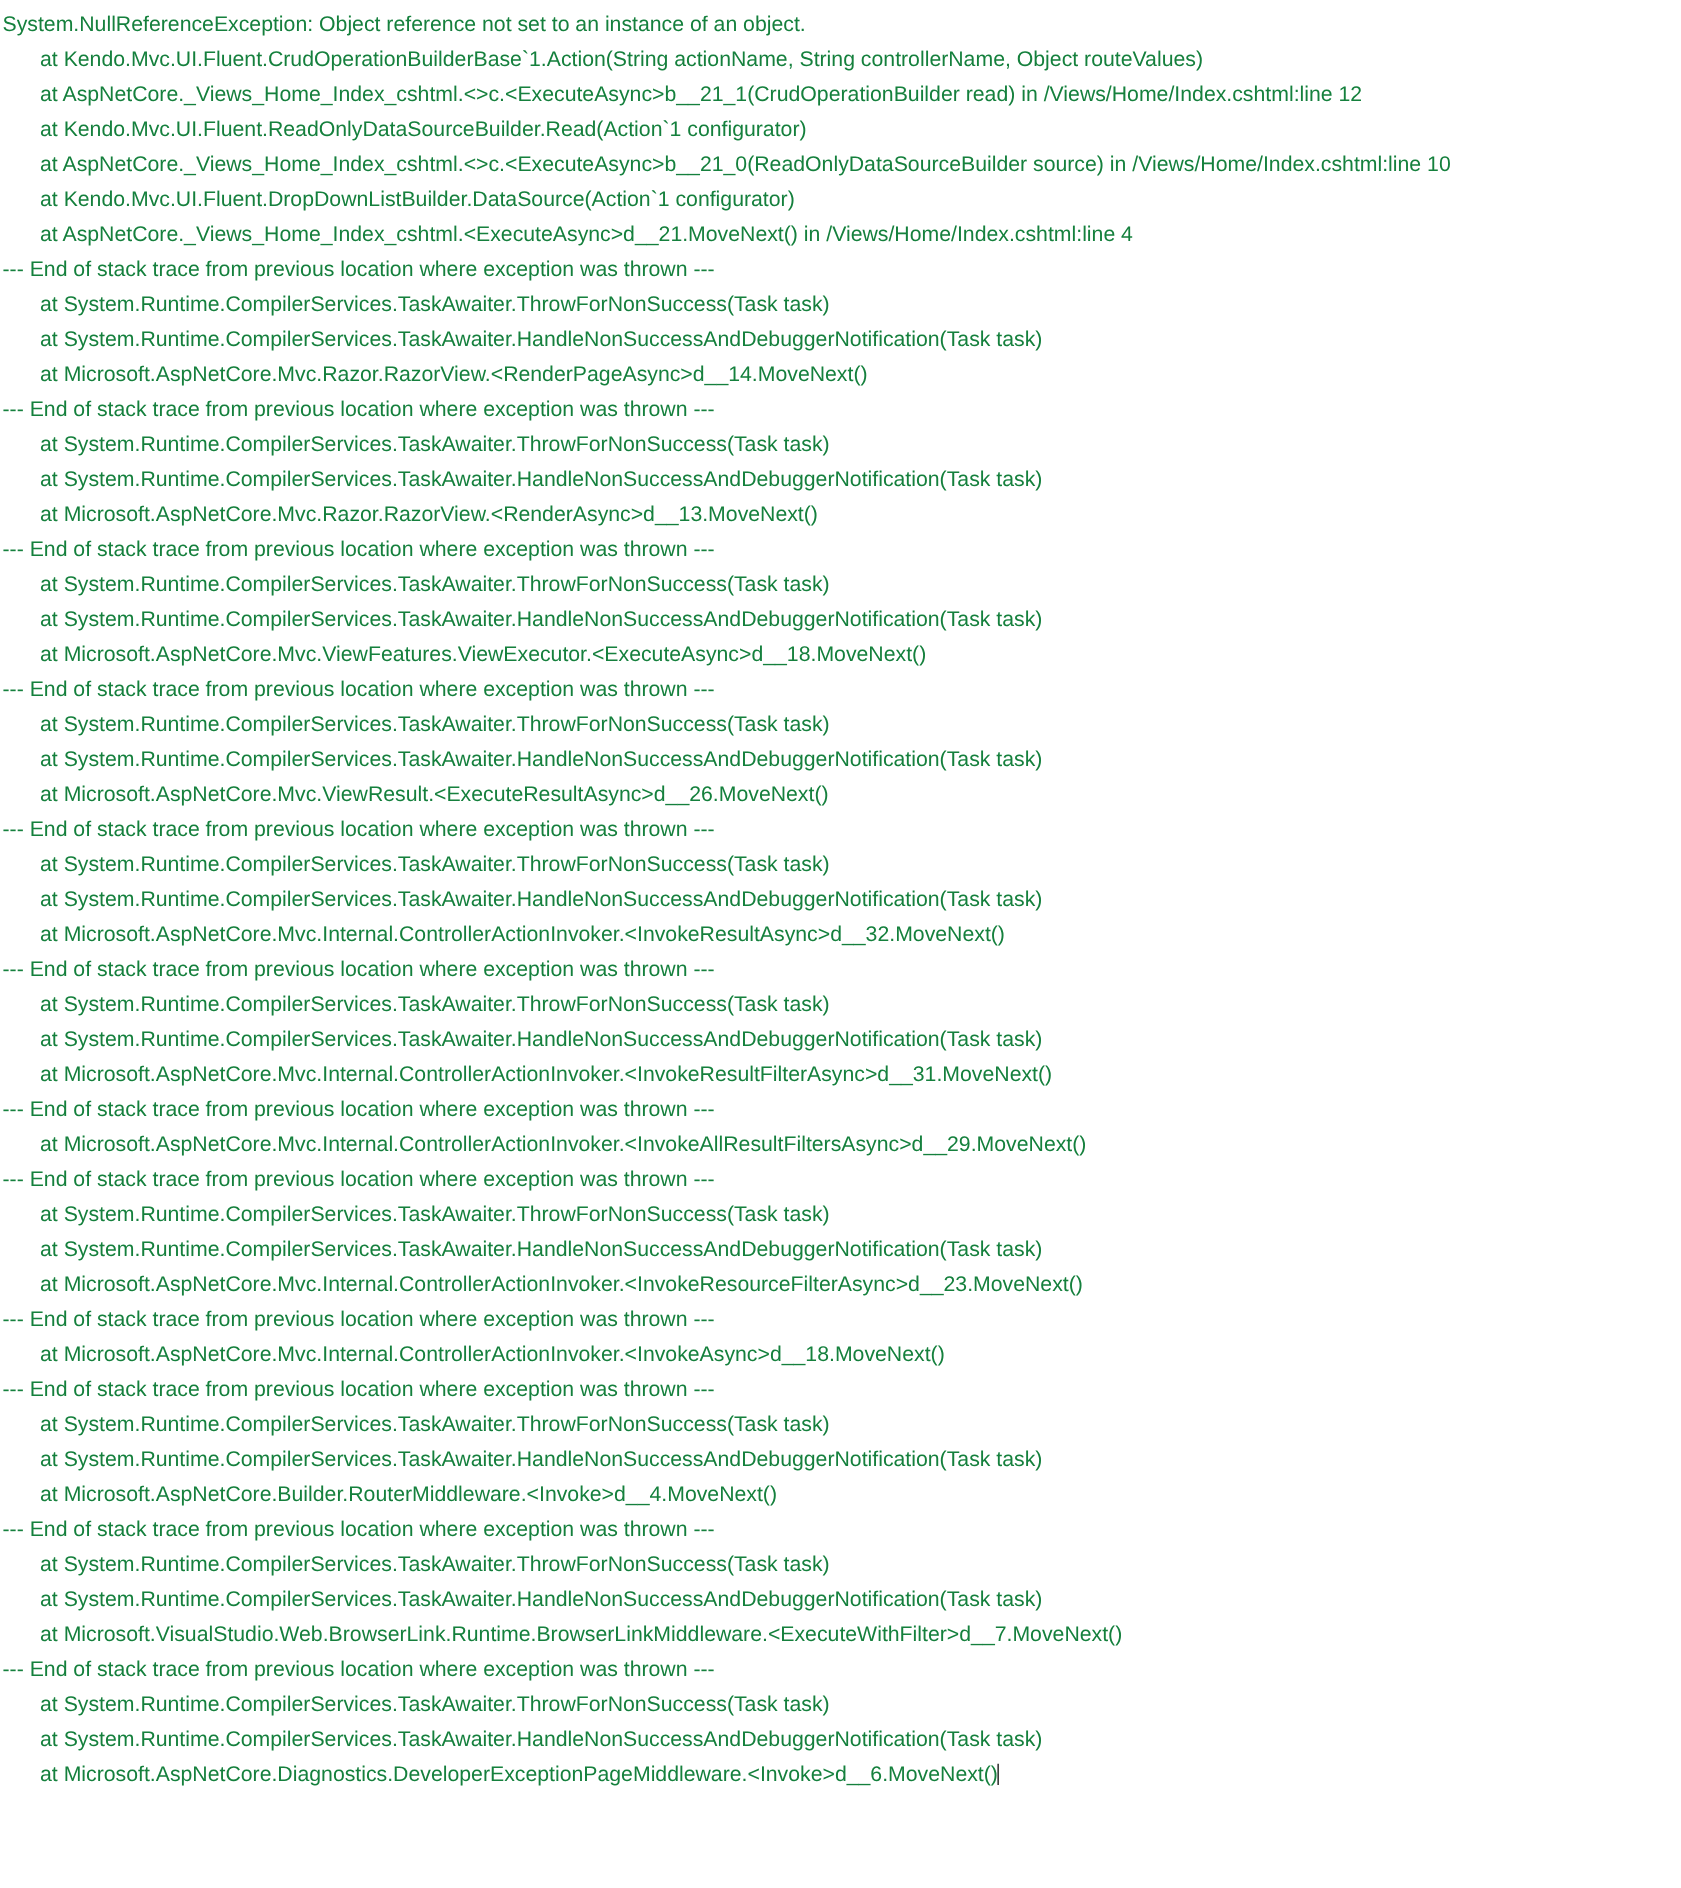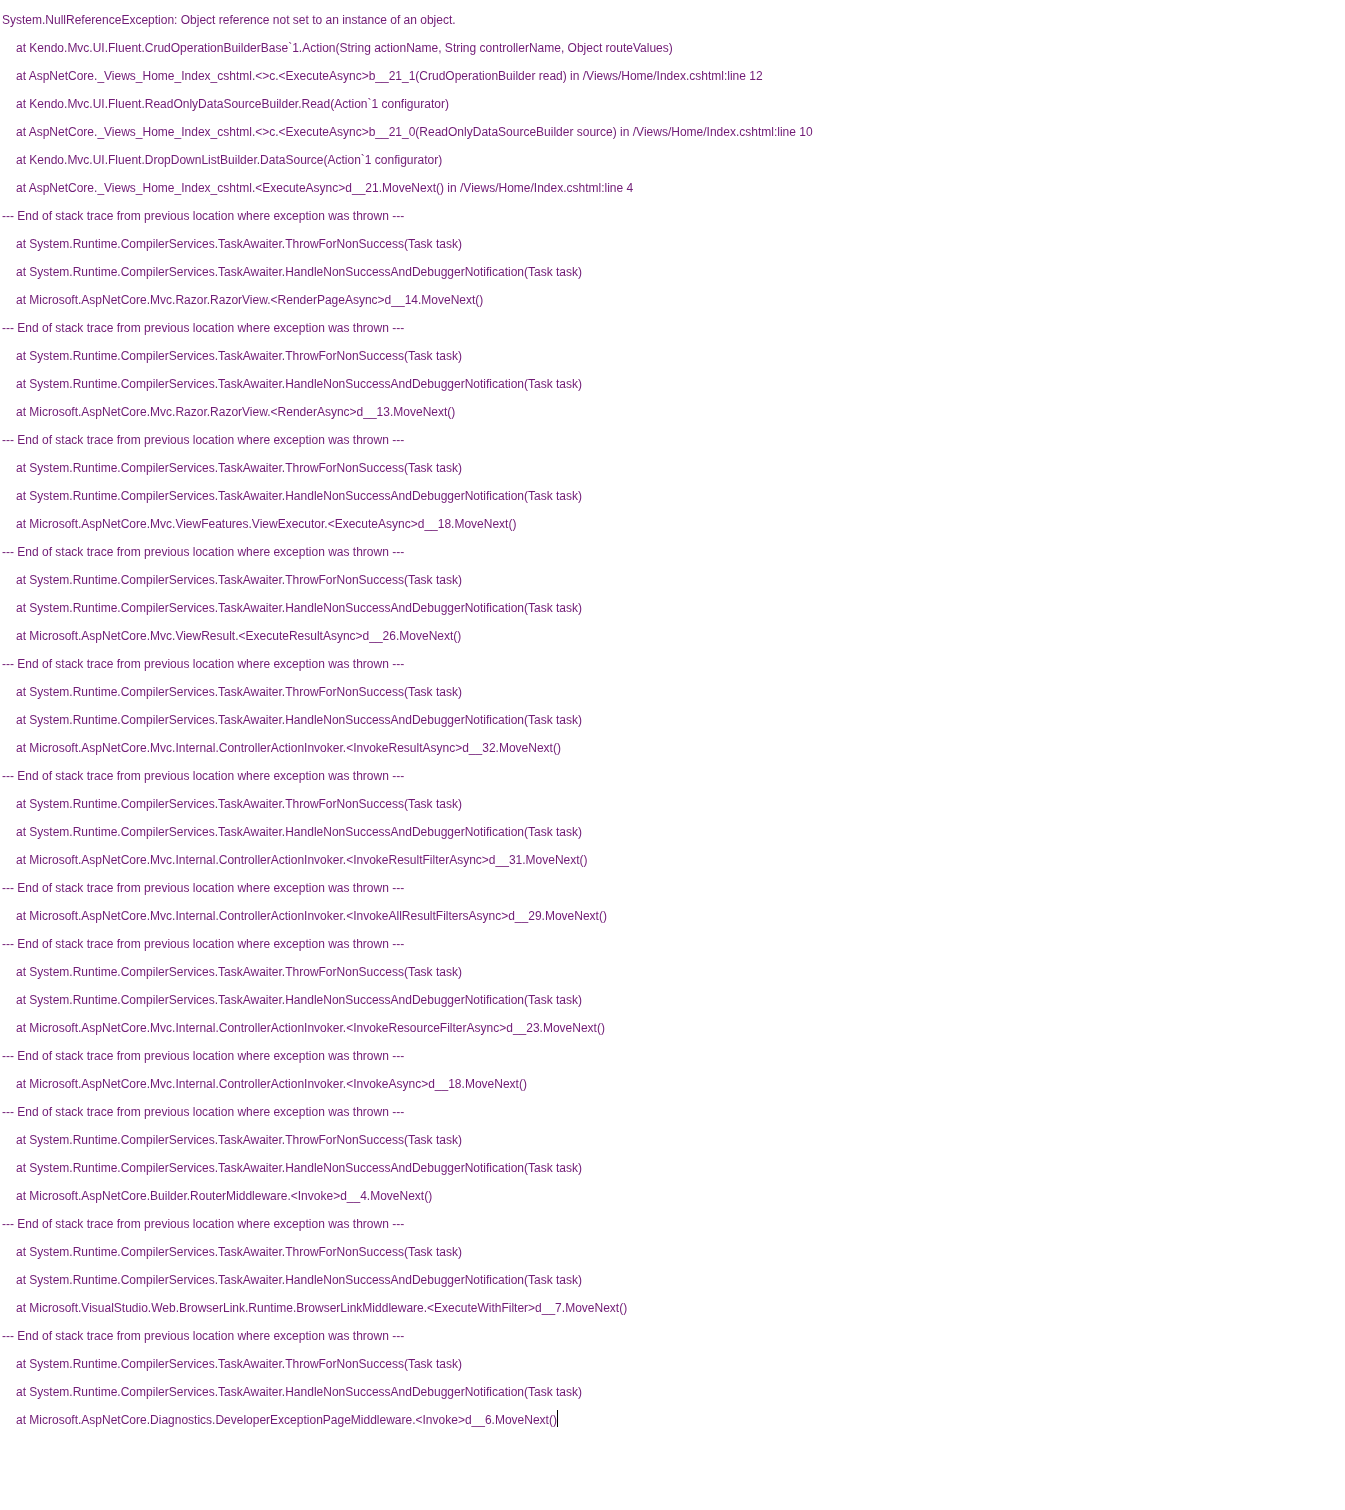--- a/index.html
+++ b/index.html
@@ -10,28 +10,28 @@
   body {
     width: 1345px;
     min-height: 1510px;
     font-family: "Liberation Sans", sans-serif;
     color: #000000;
   }
   .stack-trace {
     padding: 6px 0 0 0;
   }
   .trace-line {
-    font-size: 12px;
+    font-size: 17px;
     line-height: 28px;
     white-space: pre;
-    color: #701a75;
+    color: #15803d;
     padding-left: 2px;
   }
   .trace-line.indent {
-    padding-left: 16px;
+    padding-left: 32px;
   }
   .trace-line.last-line {
     position: relative;
     display: inline-block;
   }
   .caret {
     display: inline-block;
     width: 1px;
     height: 17px;
     background: #000;

